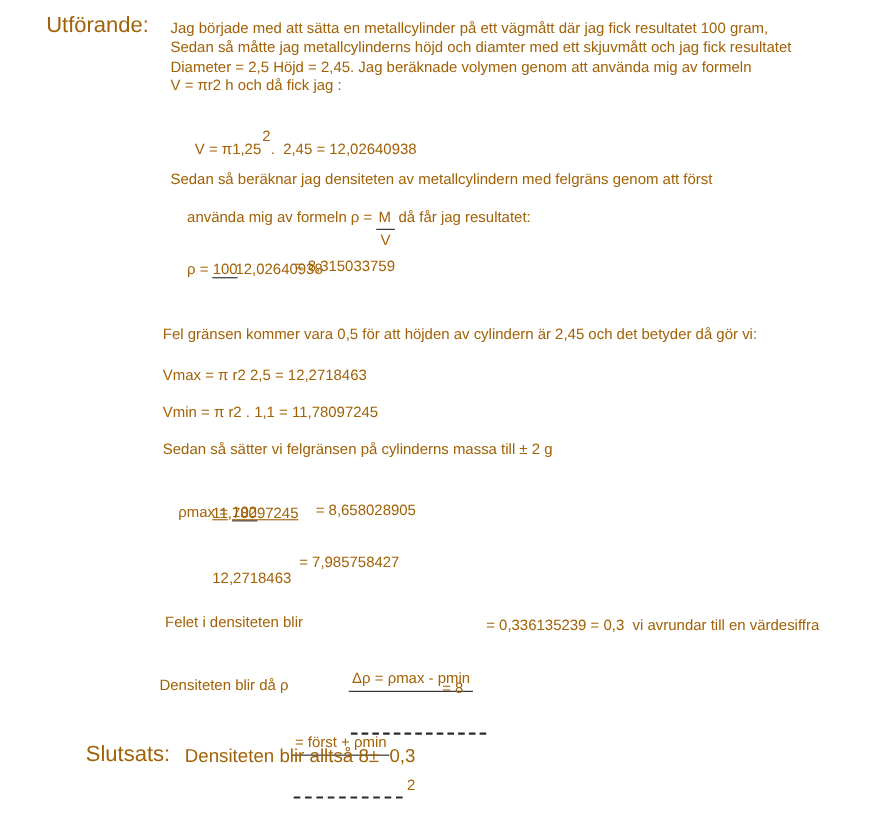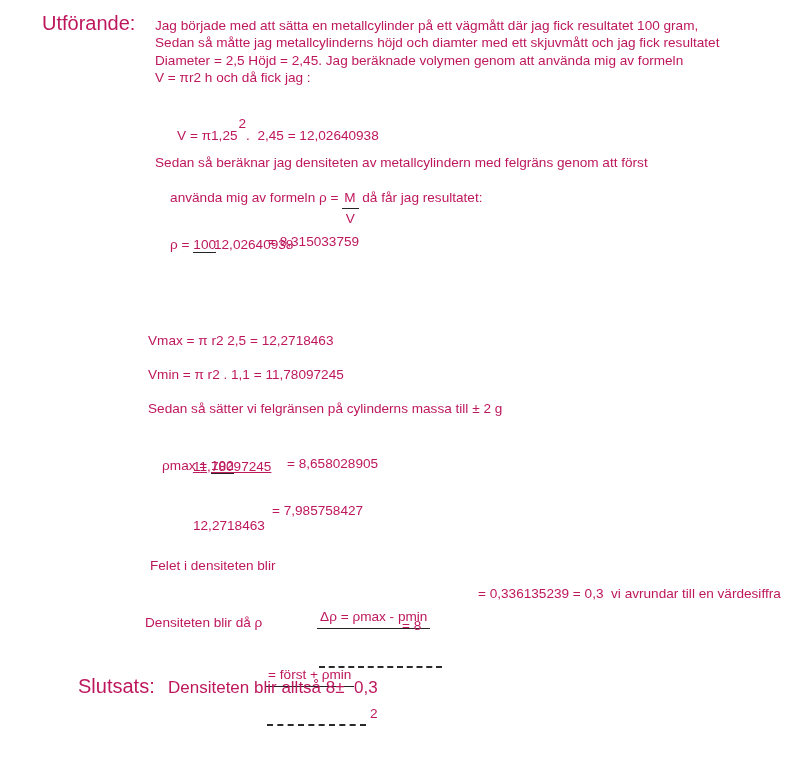--- a/index.html
+++ b/index.html
@@ -1,21 +1,21 @@
 <!DOCTYPE html>
 <html><head>
 <meta charset="utf-8">
 <title>Lab report</title>
 <style>
   html,body{margin:0;padding:0;background:#ffffff;}
   #page{
     position:relative;
     width:800px;height:762px;
     background:#ffffff;
-    color:#be185d;
+    color:#a16207;
     font-family:"Liberation Sans", sans-serif;
     font-size:13.6px;
     overflow:hidden;
   }
   .abs{position:absolute;white-space:pre;line-height:17.3px;}
   .h{font-size:20px;line-height:24px;}
   .u{border-bottom:1.5px solid #242424;}
   sup.exp{font-size:13.6px;position:relative;top:-12px;margin-left:1px;vertical-align:baseline;}
   
   .mv{display:inline-block;vertical-align:top;text-align:center;height:17px;overflow:visible;}
@@ -48,20 +48,21 @@
     <span>använda mig av formeln ρ = </span><span class="mv"><span class="mv-n">M</span><span class="mv-d">V</span></span><span> då får jag resultatet:</span>
   </div>
   <div class="abs" style="left:155px;top:154px;">Sedan så beräknar jag densiteten av metallcylindern med felgräns genom att först</div>
 
   <div class="abs" style="left:155px;top:219px;">
     <span>ρ = </span><span class="u">100</span>
   </div>
   <div class="abs" style="left:178px;top:236px;margin-left:36px;">12,02640938</div>
   <div class="abs" style="left:268px;top:233px;">= 8,315033759</div>
 
+  <div class="abs" style="left:148px;top:295px;">Fel gränsen kommer vara 0,5 för att höjden av cylindern är 2,45 och det betyder då gör vi:</div>
 
   <div class="abs" style="left:148px;top:332px;">Vmax = π r2 2,5 = 12,2718463</div>
   <div class="abs" style="left:148px;top:366px;">Vmin = π r2 . 1,1 = 11,78097245</div>
 
   <div class="abs" style="left:148px;top:400px;">Sedan så sätter vi felgränsen på cylinderns massa till ± 2 g</div>
 
   <div class="abs" style="left:147px;top:440px;">
     <span>ρmax = </span><span class="u">102</span>
   </div>
   <div class="abs" style="left:193px;top:458px;text-decoration:underline;">11,78097245</div>
@@ -71,21 +72,21 @@
   <div class="abs" style="left:193px;top:517px;">12,2718463</div>
 
   <div class="abs" style="left:150px;top:557px;">Felet i densiteten blir</div>
   <div class="abs" style="left:302px;top:556px;">
     <span class="bigfrac">
       <span class="bf-num">Δρ = ρmax - pmin</span>
       <span class="bf-dash"></span>
       <span class="bf-den">2</span>
     </span>
   </div>
-  <div class="abs" style="left:442px;top:585px;margin-left:36px;">= 0,336135239 = 0,3  vi avrundar till en värdesiffra</div>
+  <div class="abs" style="left:442px;top:560px;">= 0,336135239 = 0,3  vi avrundar till en värdesiffra</div>
 
   <div class="abs" style="left:145px;top:614px;">Densiteten blir då ρ</div>
   <div class="abs" style="left:250px;top:614px;">
     <span class="bigfrac">
       <span class="bf-num">= först + ρmin</span>
       <span class="bf-dash"></span>
       
     </span>
   </div>
   <div class="abs" style="left:402px;top:617px;">= 8</div>

